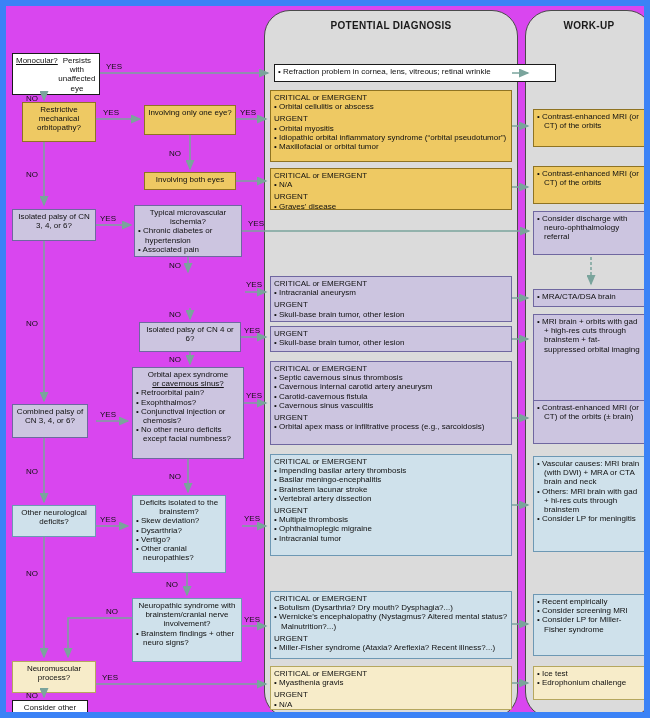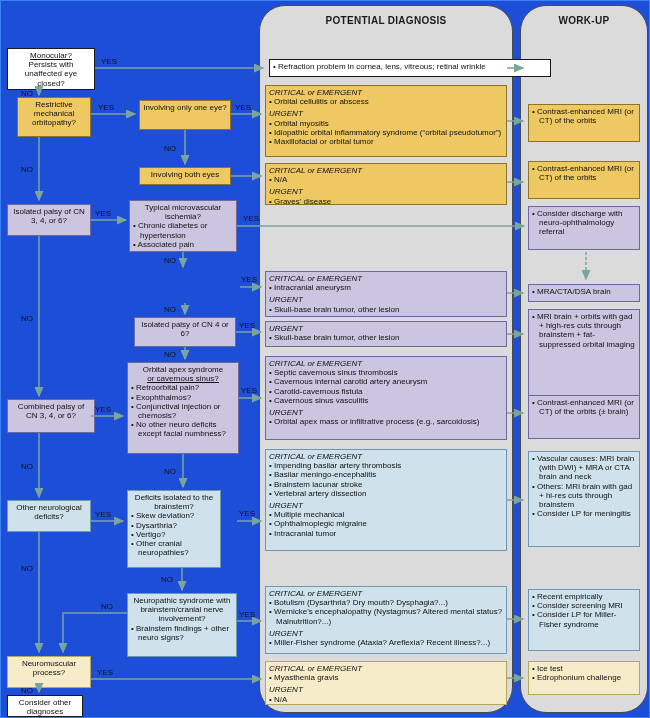--- a/index.html
+++ b/index.html
@@ -1,31 +1,31 @@
 <!DOCTYPE html>
 <html><head>
 <meta charset="utf-8">
 <style>
   *{margin:0;padding:0;box-sizing:border-box}
   body{background:#fff;font-family:"Liberation Sans",sans-serif}
-  .canvas{position:relative;width:650px;height:718px;background:#1d4ed8;overflow:hidden;border:1px solid #3b82f6}
+  .canvas{position:relative;width:650px;height:718px;background:#d946ef;overflow:hidden;border:6px solid #3b82f6}
   .col-panel{position:absolute;background:#dbdbdb;border:1px solid #4a4a4a;border-radius:26px}
   .col-header{text-align:center;font-size:10px;font-weight:bold;letter-spacing:.3px;padding-top:9px;color:#1a1a1a}
   .box{position:absolute;border:1px solid #333;font-size:8px;line-height:1.15;padding:2px 3px;overflow:hidden;color:#101010;background:#fff}
-  .dec{display:flex;flex-direction:column;justify-content:flex-start}
+  .dec{display:flex;flex-direction:row;justify-content:center}
   .white{background:#ffffff;border-color:#1a1a1a}
   .orange{background:#eec963;border-color:#8f7322}
   .purple{background:#ccc5e0;border-color:#6f67a0}
   .blue{background:#cfe1eb;border-color:#6d98b4}
   .yellow{background:#f7ecc9;border-color:#b6a75e}
   .ln{text-align:left}
   .ln.c{text-align:center}
   .ln.cu{text-align:center;text-decoration:underline}
   .ln.b{padding-left:7px;text-indent:-7px}
-  .ln.h{font-style:italic}
+  .ln.h{}
   .ln.h:not(:first-child){margin-top:3px}
   svg.arrows{position:absolute;left:0;top:0;pointer-events:none}
   svg.arrows text{font-size:8px;fill:#111;font-family:"Liberation Sans",sans-serif}
   svg.arrows path.fl{stroke:#7aa49c;stroke-width:1.5;fill:none}
   svg.arrows path.dash{stroke-dasharray:3,2}
 </style>
 </head>
 <body>
 
 <div class="canvas">
@@ -40,21 +40,21 @@
   <div class="box white dec" style="left:6px;top:47px;width:88px;height:42px">
       <div class="ln cu">Monocular?</div>
       <div class="ln c">Persists with unaffected eye closed?</div>
     </div>
   <div class="box orange dec" style="left:16px;top:96px;width:74px;height:40px">
       <div class="ln c">Restrictive mechanical orbitopathy?</div>
     </div>
   <div class="box purple dec" style="left:6px;top:203px;width:84px;height:32px">
       <div class="ln c">Isolated palsy of CN 3, 4, or 6?</div>
     </div>
-  <div class="box purple dec" style="left:6px;top:398px;width:88px;height:34px">
+  <div class="box purple dec" style="left:6px;top:398px;width:76px;height:34px">
       <div class="ln c">Combined palsy of CN 3, 4, or 6?</div>
     </div>
   <div class="box blue dec" style="left:6px;top:499px;width:84px;height:32px">
       <div class="ln c">Other neurological deficits?</div>
     </div>
   <div class="box yellow dec" style="left:6px;top:655px;width:84px;height:32px">
       <div class="ln c">Neuromuscular process?</div>
     </div>
   <div class="box white dec" style="left:6px;top:694px;width:76px;height:22px">
       <div class="ln c">Consider other diagnoses</div>
@@ -130,21 +130,21 @@
       <div class="ln h">URGENT</div>
       <div class="ln b">• Orbital apex mass or infiltrative process (e.g., sarcoidosis)</div>
     </div>
   <div class="box blue" style="left:264px;top:448px;width:242px;height:102px">
       <div class="ln h">CRITICAL or EMERGENT</div>
       <div class="ln b">• Impending basilar artery thrombosis</div>
       <div class="ln b">• Basilar meningo-encephalitis</div>
       <div class="ln b">• Brainstem lacunar stroke</div>
       <div class="ln b">• Vertebral artery dissection</div>
       <div class="ln h">URGENT</div>
-      <div class="ln b">• Multiple mechanical</div>
+      <div class="ln b">• Multiple thrombosis</div>
       <div class="ln b">• Ophthalmoplegic migraine</div>
       <div class="ln b">• Intracranial tumor</div>
     </div>
   <div class="box blue" style="left:264px;top:585px;width:242px;height:68px">
       <div class="ln h">CRITICAL or EMERGENT</div>
       <div class="ln b">• Botulism (Dysarthria? Dry mouth? Dysphagia?...)</div>
       <div class="ln b">• Wernicke's encephalopathy (Nystagmus? Altered mental status? Malnutrition?...)</div>
       <div class="ln h">URGENT</div>
       <div class="ln b">• Miller-Fisher syndrome (Ataxia? Areflexia? Recent illness?...)</div>
     </div>

